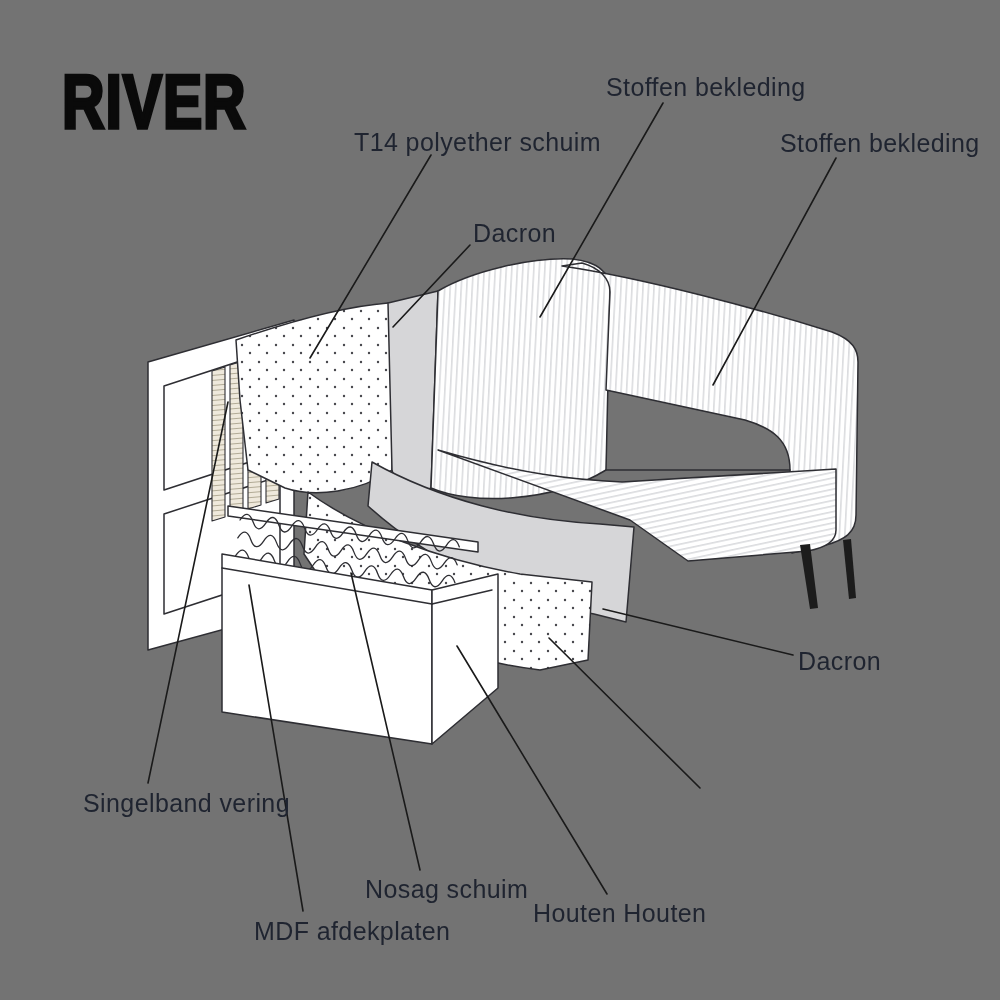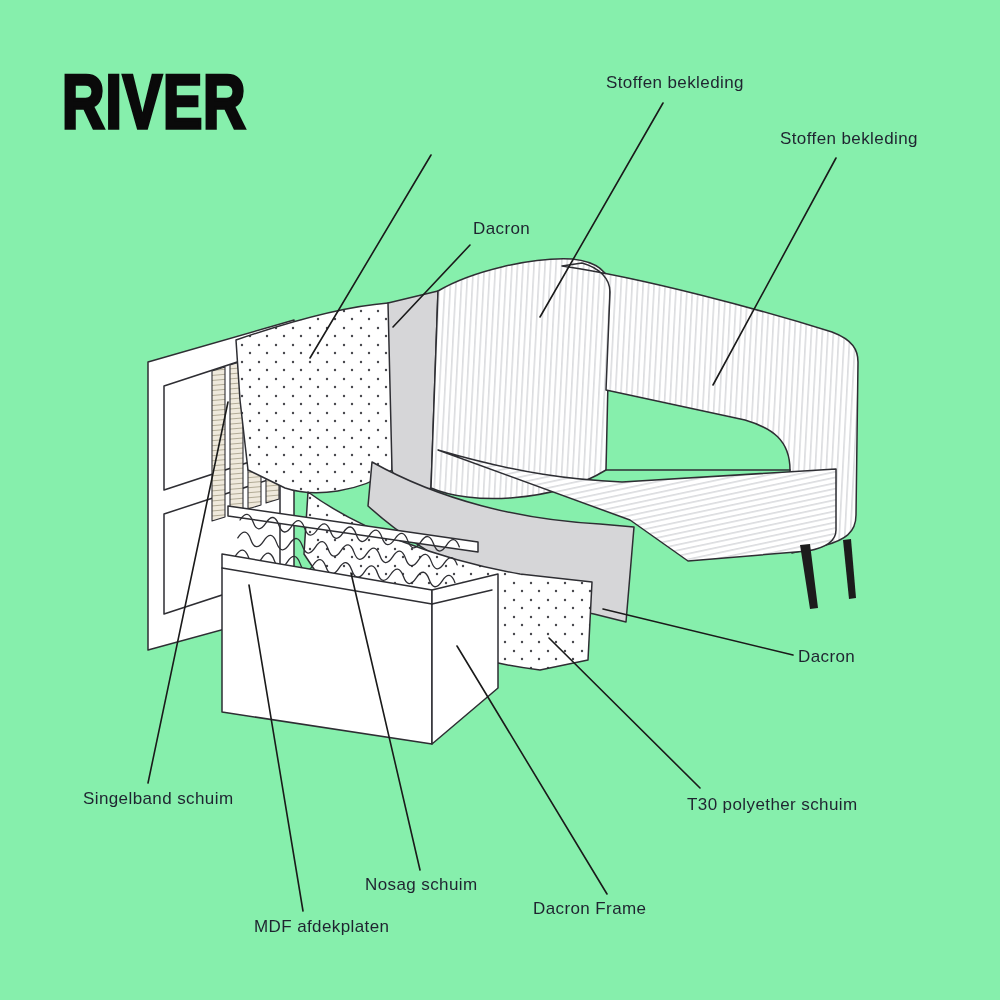--- a/index.html
+++ b/index.html
@@ -1,34 +1,34 @@
 <!DOCTYPE html>
 <html><head>
 <meta charset="utf-8">
 <style>
   html,body{margin:0;padding:0;background:#ffffff;}
   .canvas{
     position:relative;
     width:1000px;height:1000px;
-    background:#86efac;
+    background:#737373;
     font-family:"Liberation Sans", sans-serif;
     overflow:hidden;
   }
   .art{position:absolute;left:0;top:0;width:1000px;height:1000px;}
   .logo{
     position:absolute;left:62px;top:58px;
     font-size:64px;font-weight:bold;color:#0a0a0a;
     letter-spacing:1px;
     transform:scale(0.92,1.18);
     transform-origin:left top;
     -webkit-text-stroke:3px #0a0a0a;
   }
   .label{
     position:absolute;
-    font-size:17px;
+    font-size:25px;
     color:#1f2430;
     letter-spacing:0.4px;
     white-space:nowrap;
   }
 </style>
 </head>
 <body>
 
 <div class="canvas">
 
@@ -117,21 +117,21 @@
       <line x1="420" y1="870" x2="351" y2="573"></line>
       <line x1="303" y1="911" x2="249" y2="585"></line>
       <line x1="607" y1="894" x2="457" y2="646"></line>
     </g>
   </svg>
 
   <div class="logo">RIVER</div>
 
   <div class="label" style="left:606px;top:73px">Stoffen bekleding</div>
   <div class="label" style="left:780px;top:129px">Stoffen bekleding</div>
+  <div class="label" style="left:354px;top:128px">T14 polyether schuim</div>
   <div class="label" style="left:473px;top:219px">Dacron</div>
   <div class="label" style="left:798px;top:647px">Dacron</div>
-  <div class="label" style="left:687px;top:795px">T30 polyether schuim</div>
-  <div class="label" style="left:83px;top:789px">Singelband schuim</div>
+  <div class="label" style="left:83px;top:789px">Singelband vering</div>
   <div class="label" style="left:365px;top:875px">Nosag schuim</div>
   <div class="label" style="left:254px;top:917px">MDF afdekplaten</div>
-  <div class="label" style="left:533px;top:899px">Dacron Frame</div>
+  <div class="label" style="left:533px;top:899px">Houten Houten</div>
 
 </div>
 
 </body></html>

